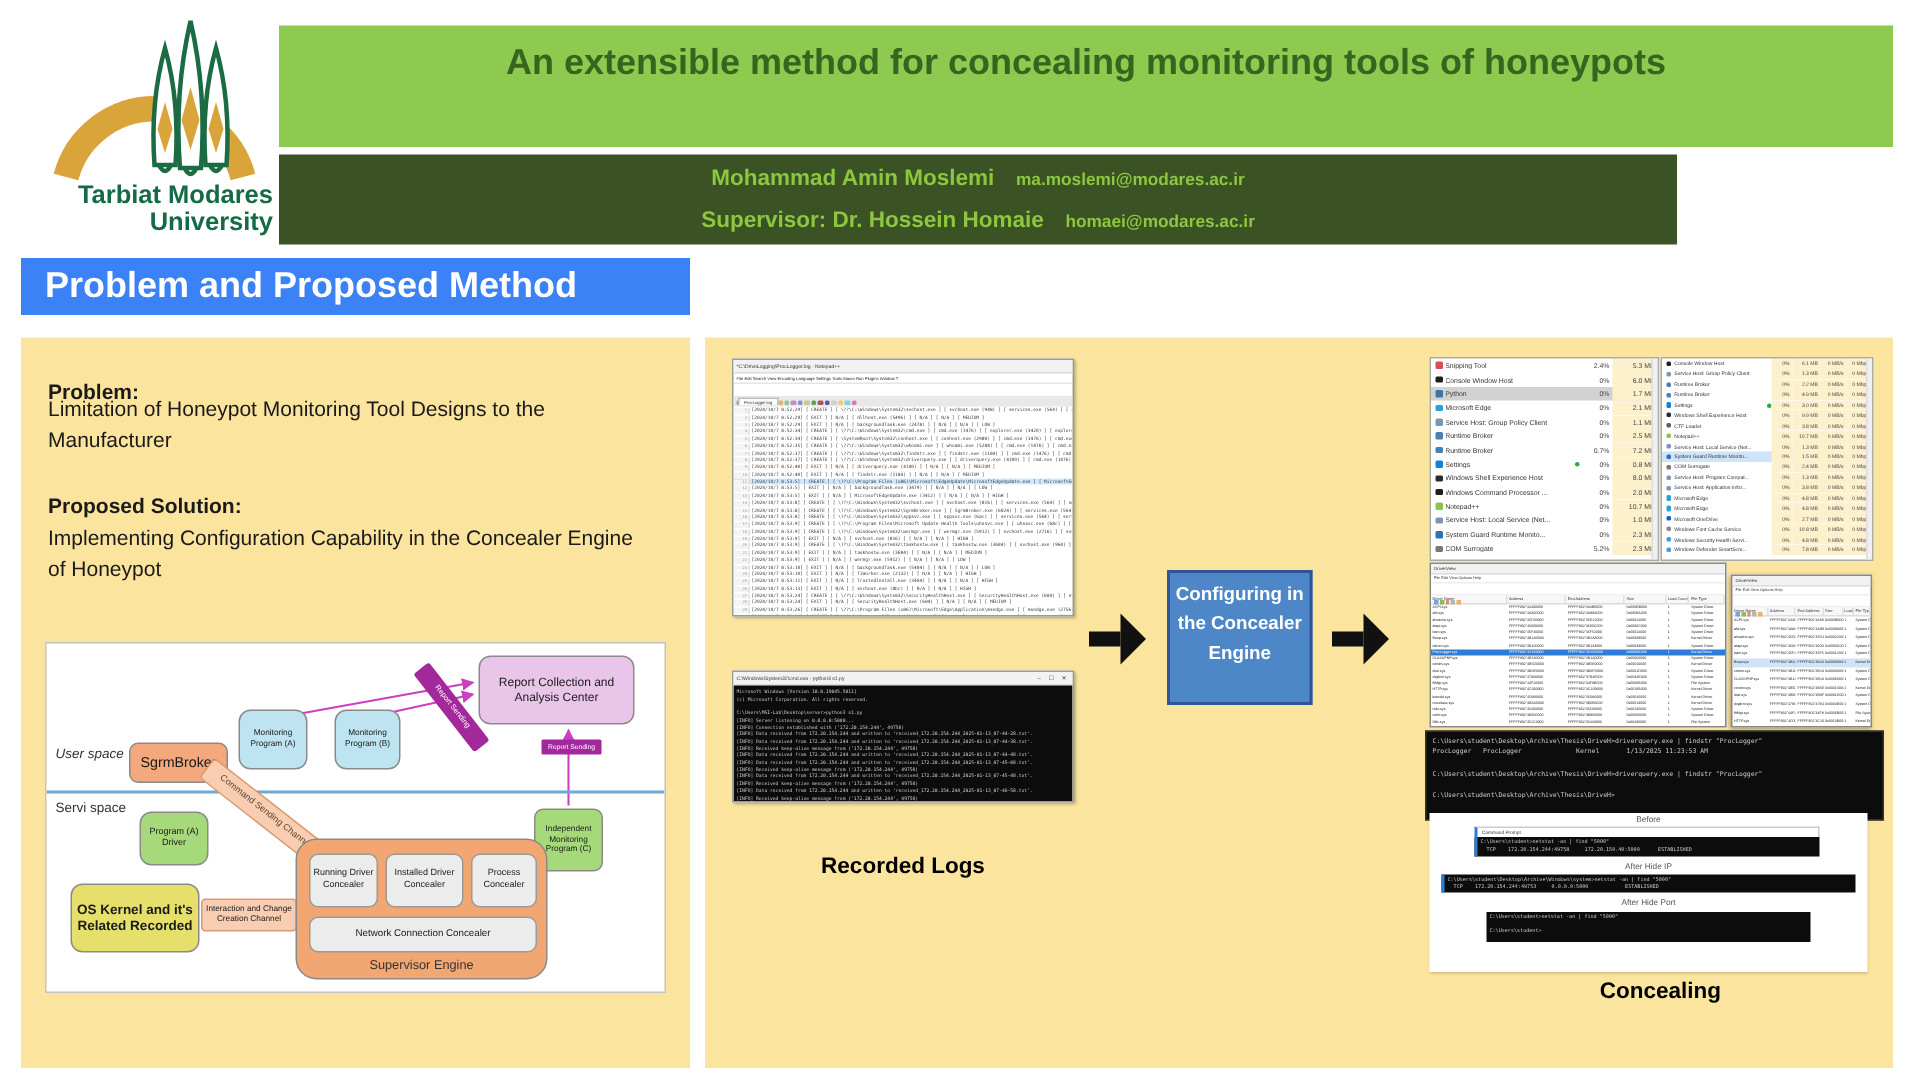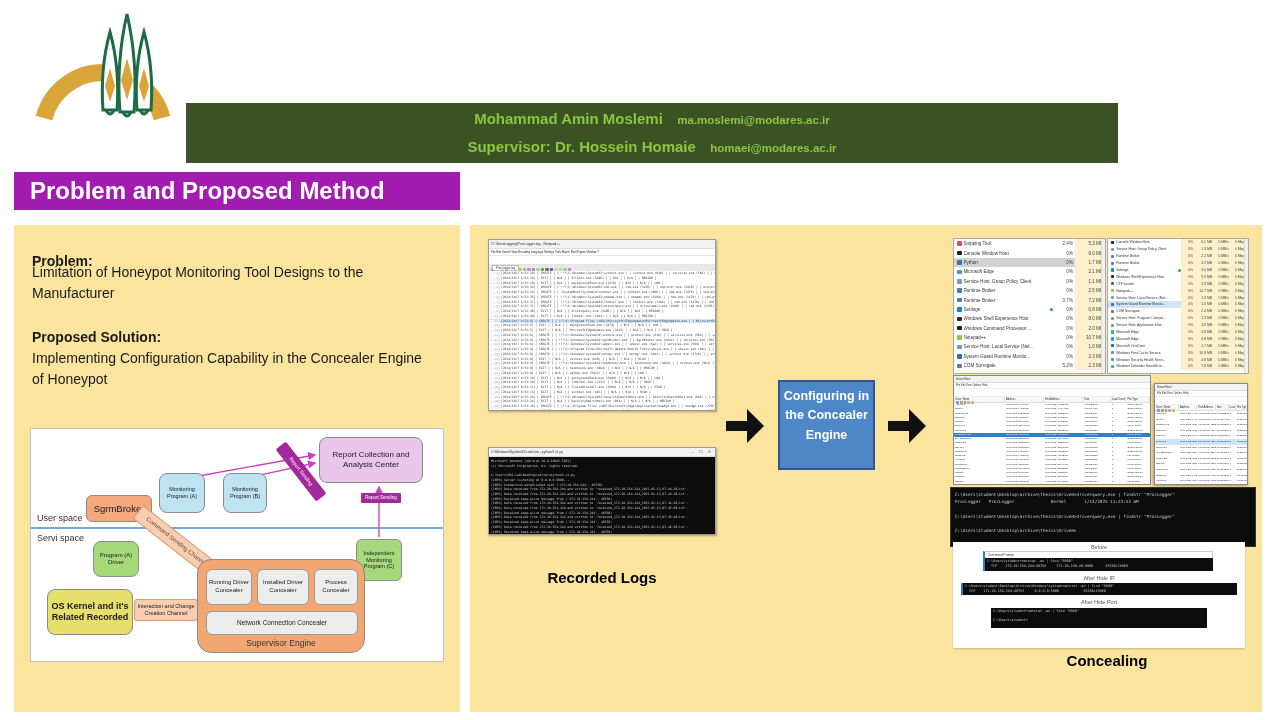--- a/index.html
+++ b/index.html
@@ -12,21 +12,21 @@
   .logo-text{position:absolute;top:115px;right:8px;text-align:right;color:#156B45;
              font-weight:bold;font-size:17px;line-height:18px;}
   .title-banner{left:186px;top:17px;width:1076px;height:81px;background:#8DCA4F;}
   .title-banner .t{margin-top:11px;text-align:center;font-size:24px;font-weight:bold;color:#37641E;}
   .author-banner{left:186px;top:103px;width:932px;height:60px;background:#3A5224;color:#8DC63F;}
   .author-line{position:absolute;width:100%;text-align:center;white-space:nowrap;}
   .author-line .nm{font-size:15px;font-weight:bold;}
   .author-line .em{font-size:11.5px;font-weight:bold;margin-left:10px;}
 
   
-  .gold-bar{background:#a21caf;color:#fff;font-weight:bold;font-size:24px;line-height:38px;height:38px;}
+  .gold-bar{background:#3b82f6;color:#fff;font-weight:bold;font-size:24px;line-height:38px;height:38px;}
   .left-bar{left:14px;top:172px;width:446px;padding-left:16px;box-sizing:border-box;}
   .right-bar{left:470px;top:172px;width:792px;text-align:center;}
   .panel{background:#FBE49E;}
   .left-panel{left:14px;top:225px;width:446px;height:487px;}
   .right-panel{left:470px;top:225px;width:792px;height:487px;}
 
   .lp-label{left:18px;font-weight:bold;font-size:14px;}
   .lp-text{left:18px;width:404px;font-size:14px;line-height:21px;}
 
   
@@ -36,21 +36,21 @@
   .dg-label{position:absolute;font-size:9px;color:#333;}
   .rc{left:288px;top:8px;width:104px;height:46px;background:#E9C6E9;font-size:8px;padding:2px;}
   .ma{left:128px;top:44px;width:46px;height:40px;background:#BEE3F1;font-size:5.5px;}
   .mb{left:192px;top:44px;width:44px;height:40px;background:#BEE3F1;font-size:5.5px;}
   .ribbon1{left:237px;top:36px;width:66px;height:13px;background:#A3289B;color:#fff;font-size:5px;
            border:none;border-radius:2px;transform:rotate(52deg);}
   .ribbon2{left:330px;top:64px;width:40px;height:10px;background:#A3289B;color:#fff;font-size:4.5px;
            border:none;border-radius:1px;}
   .ctrl{left:55px;top:66px;width:66px;height:27px;background:#F3A87E;font-size:9.5px;border-radius:6px;}
   .sep{left:0;top:98px;width:412px;height:2px;background:#71A8D9;position:absolute;}
-  .us{left:6px;top:84px;} .ks{left:6px;top:104px;}
+  .us{left:6px;top:68px;font-style:italic;} .ks{left:6px;top:104px;}
   .cmdch{left:112px;top:76px;width:98px;height:17px;background:#F9CDB2;border:1px solid #D89A6E;
          font-size:6px;color:#5a4632;transform:rotate(38deg);transform-origin:0 0;border-radius:3px;}
   .pad{left:62px;top:112px;width:46px;height:36px;background:#A6D97A;font-size:6px;}
   .imp{left:325px;top:110px;width:46px;height:42px;background:#A6D97A;font-size:5.5px;border-radius:6px;}
   .osk{left:16px;top:160px;width:86px;height:46px;background:#E7DF6C;font-size:9px;font-weight:600;padding:2px;}
   .iac{left:103px;top:170px;width:64px;height:22px;background:#F9CDB2;border:1px solid #D89A6E;font-size:5.5px;border-radius:3px;}
   .engine{left:166px;top:130px;width:168px;height:94px;background:#F2A672;border:1px solid #8a8a8a;border-radius:14px;}
   .sub{position:absolute;background:#ECECEC;border:1px solid #9a9a9a;border-radius:6px;display:flex;
        align-items:center;justify-content:center;text-align:center;font-size:6px;line-height:1.3;box-sizing:border-box;}
   .eng-label{position:absolute;bottom:3px;width:100%;text-align:center;font-size:8.5px;color:#333;}
@@ -156,22 +156,29 @@
       <g>
         <path d="M82 26 Q72 62 75 104 L89 104 Q92 62 82 26 Z" fill="#fff" stroke="#1B6B44" stroke-width="3"></path>
         <path d="M99 8 Q88 56 92 106 L106 106 Q110 56 99 8 Z" fill="#fff" stroke="#1B6B44" stroke-width="3"></path>
         <path d="M116 26 Q106 62 109 104 L123 104 Q126 62 116 26 Z" fill="#fff" stroke="#1B6B44" stroke-width="3"></path>
         <path d="M82 62 L77 80 L82 96 L87 80 Z" fill="#D9A53B"></path>
         <path d="M99 52 L93 74 L99 94 L105 74 Z" fill="#D9A53B"></path>
         <path d="M116 62 L111 80 L116 96 L121 80 Z" fill="#D9A53B"></path>
         <path d="M78 104 q4 8 8 0 M95 106 q4 8 8 0 M112 104 q4 8 8 0" fill="none" stroke="#1B6B44" stroke-width="3"></path>
       </g>
     </svg>
+    <div class="logo-text">
+      <div>Tarbiat Modares</div>
+      <div>University</div>
+    </div>
   </div>
 
+  <div class="abs title-banner">
+    <div class="t">An extensible method for concealing monitoring tools of honeypots</div>
+  </div>
   <div class="abs author-banner">
     <div class="author-line" style="top:7px;">
       <span class="nm">Mohammad Amin Moslemi</span>
       <span class="em">ma.moslemi@modares.ac.ir</span>
     </div>
     <div class="author-line" style="top:35px;">
       <span class="nm">Supervisor: Dr. Hossein Homaie</span>
       <span class="em">homaei@modares.ac.ir</span>
     </div>
   </div>

